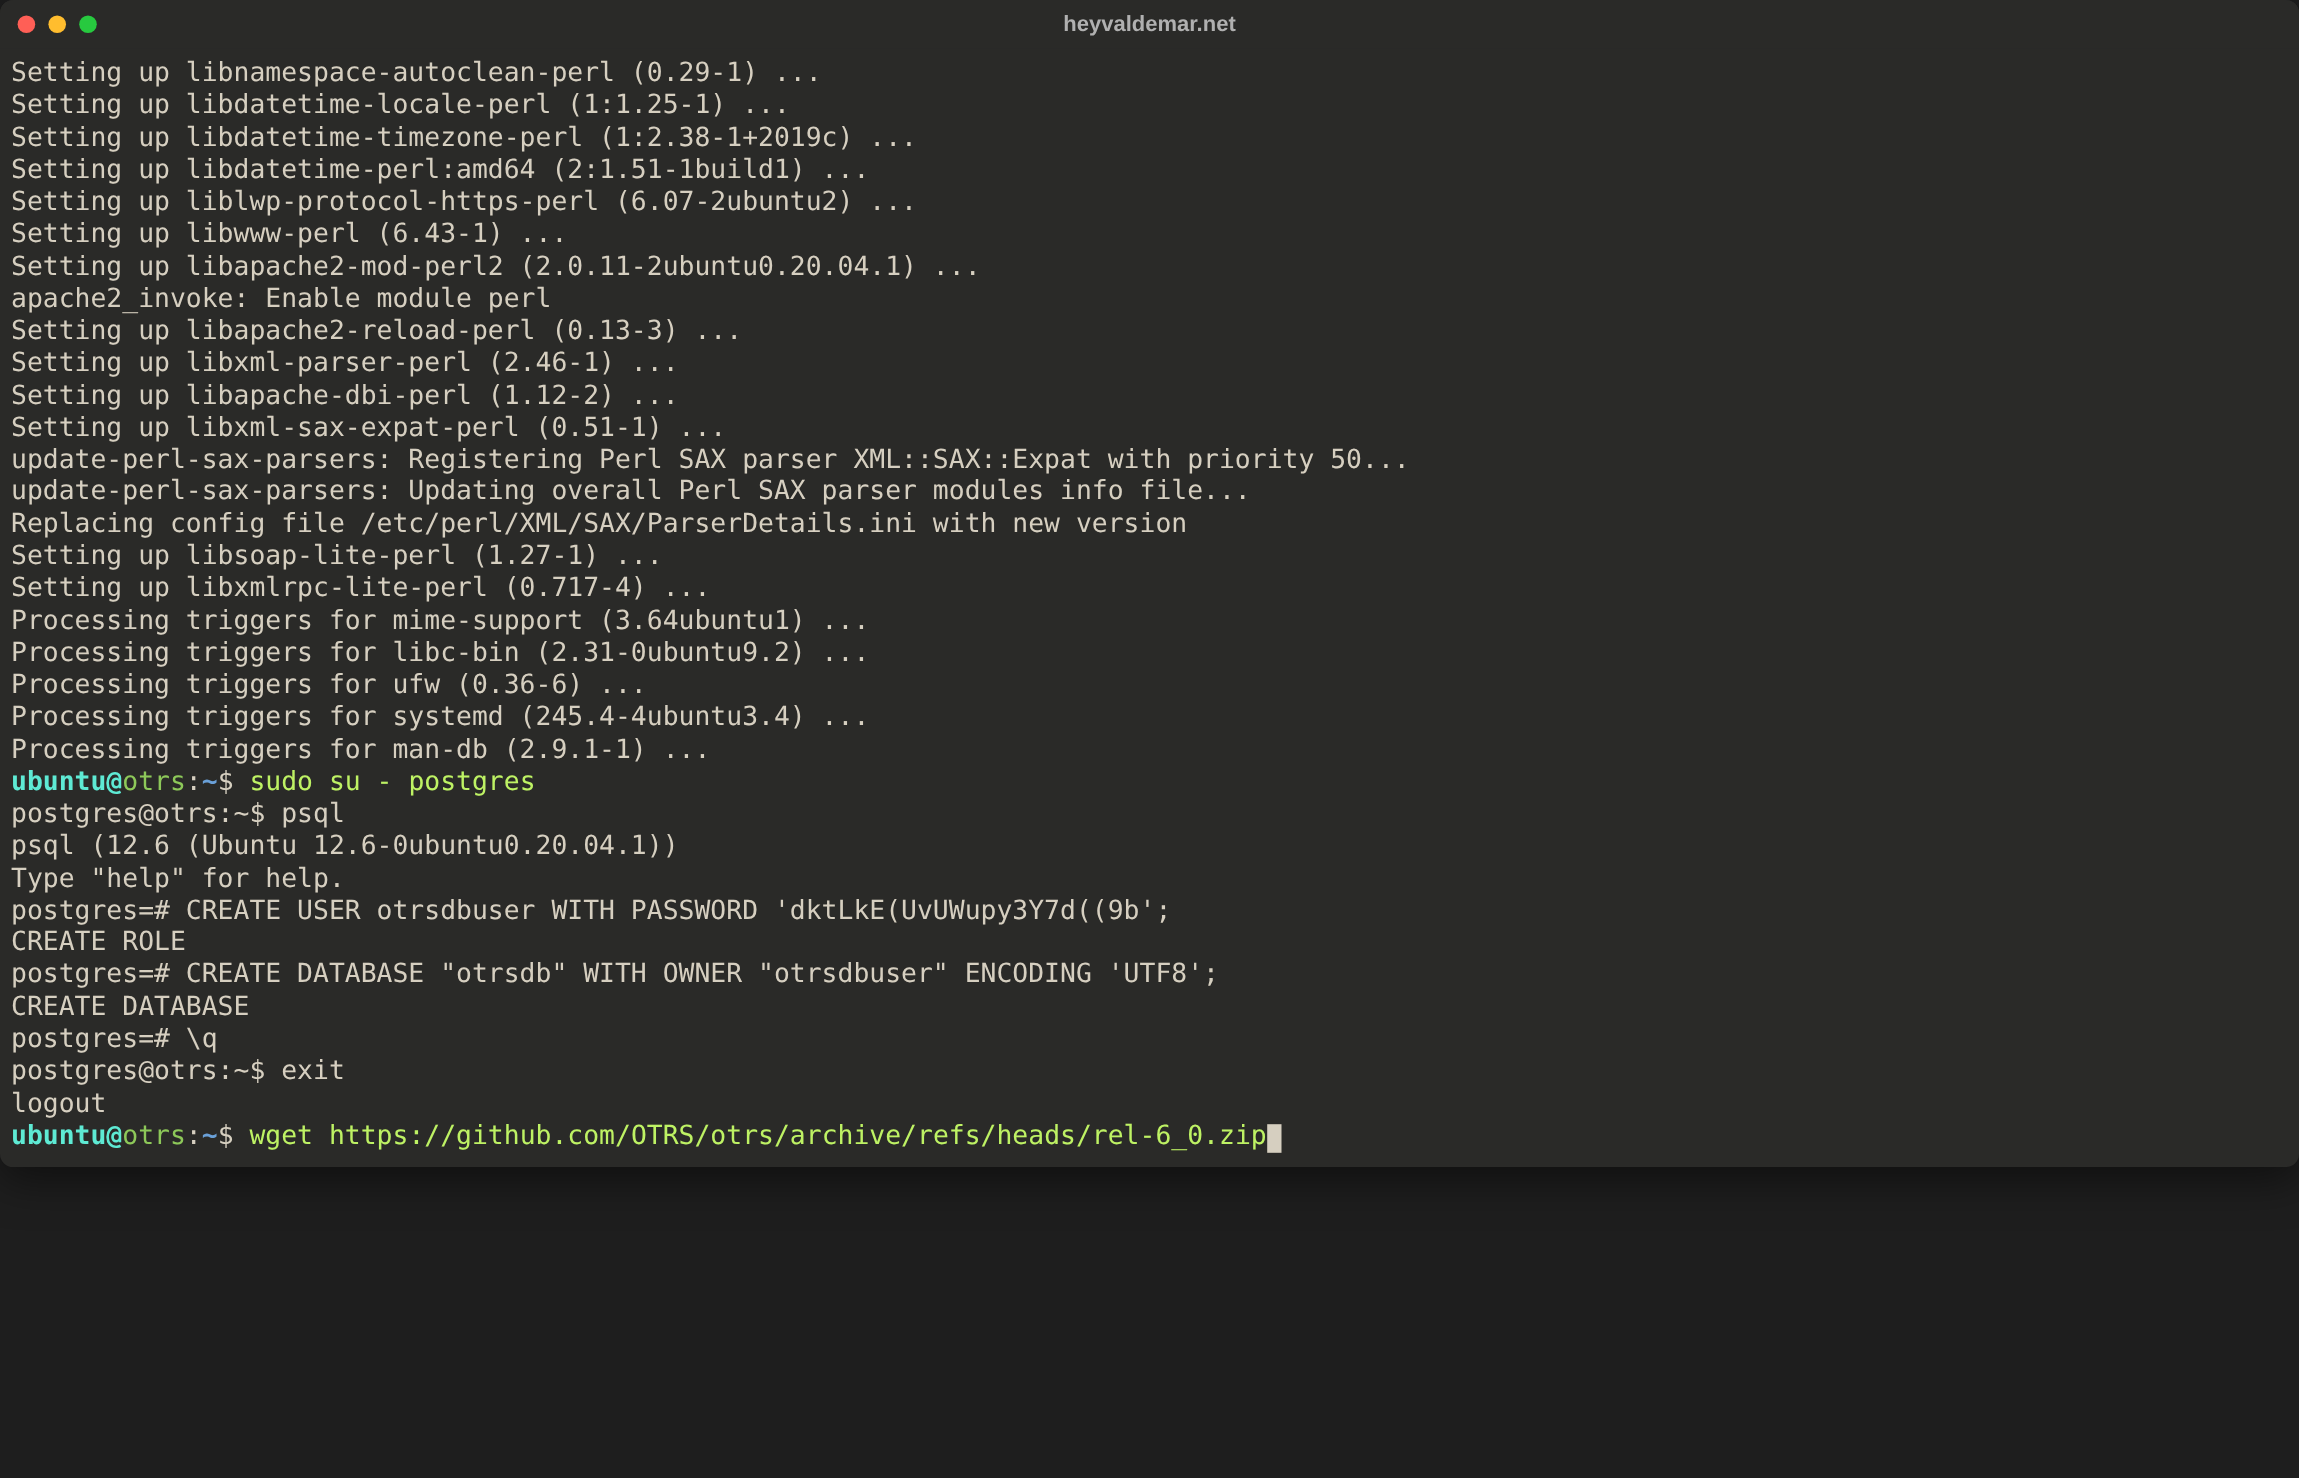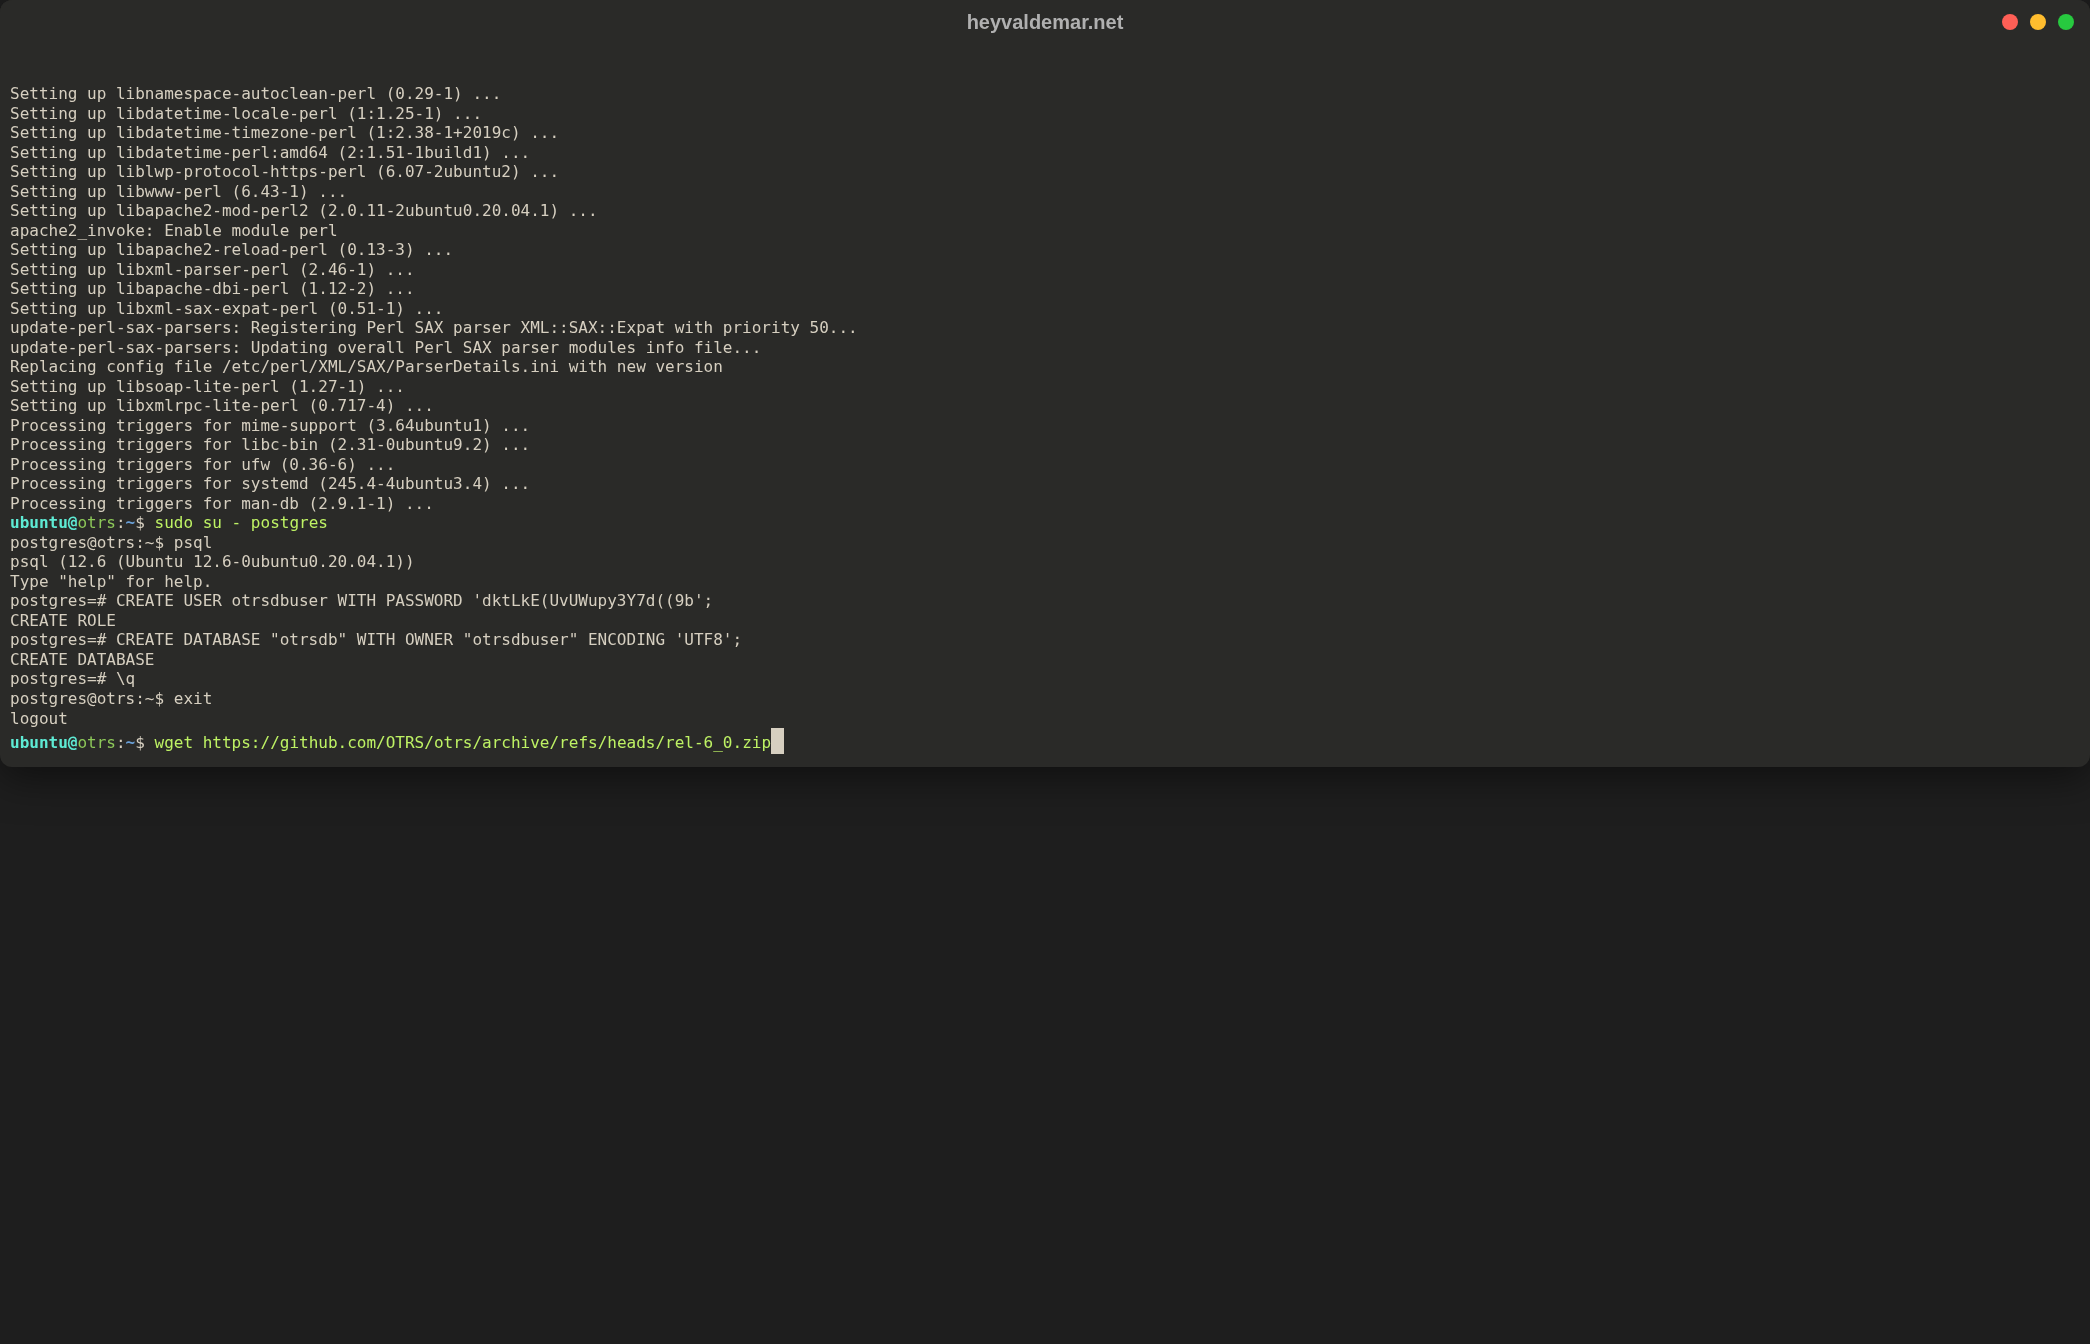--- a/index.html
+++ b/index.html
@@ -23,21 +23,20 @@
       overflow: hidden;
       box-shadow: 0 10px 40px rgba(0,0,0,0.5);
     }
     .titlebar {
       height: 44px;
       background: #2a2a28;
       display: flex;
       align-items: center;
       padding: 16px 16px;
       position: relative;
-      justify-content: flex-end;
     }
     .traffic-lights {
       display: flex;
       gap: 12px;
     }
     .traffic-light {
       width: 16px;
       height: 16px;
       border-radius: 50%;
     }
@@ -49,25 +48,24 @@
       left: 50%;
       transform: translateX(-50%);
       color: #b0b0b0;
       font-size: 20px;
       font-weight: 600;
       font-family: -apple-system, BlinkMacSystemFont, 'Segoe UI', sans-serif;
     }
     .terminal-body {
       padding: 8px 10px 14px 10px;
       color: #d6cfc0;
-      font-size: 16px;
+      font-size: 24px;
       line-height: 1.22;
       white-space: pre;
       overflow: hidden;
-      margin-top: 32px;
     }
     .prompt-user { color: #5eead4; font-weight: bold; }
     .prompt-host { color: #8dc859; font-weight: normal; }
     .prompt-sep { color: #d6cfc0; }
     .prompt-path { color: #6aa0d8; font-weight: bold; }
     .prompt-symbol { color: #d6cfc0; }
     .cmd { color: #bef264; }
     .cursor {
       display: inline-block;
       width: 13px;

